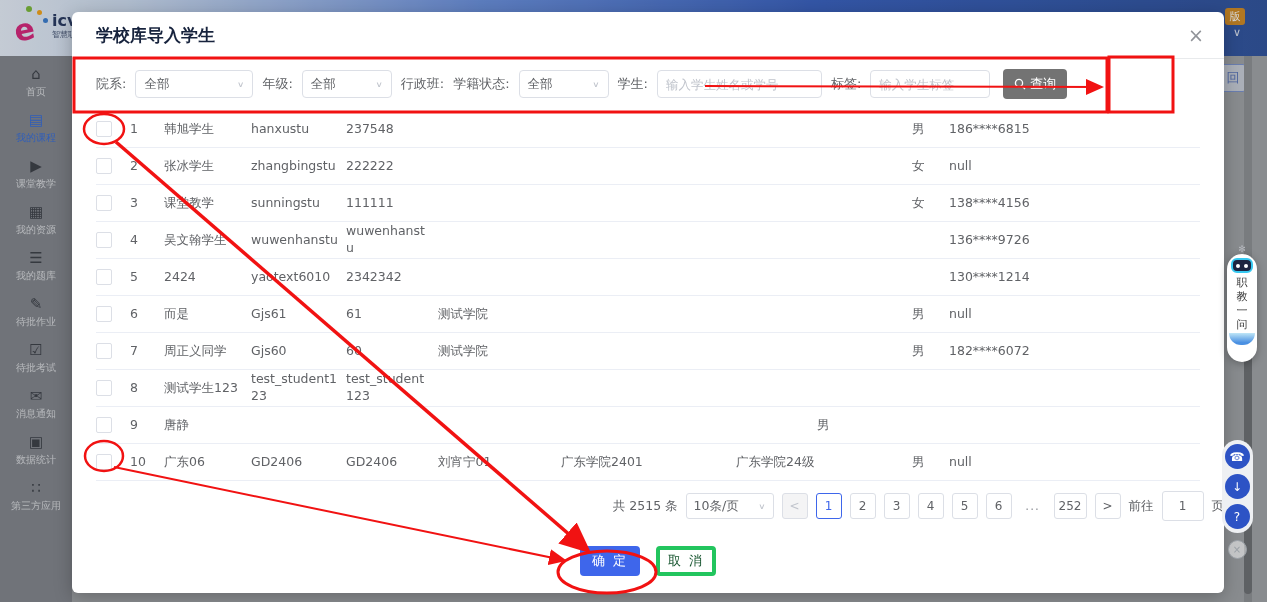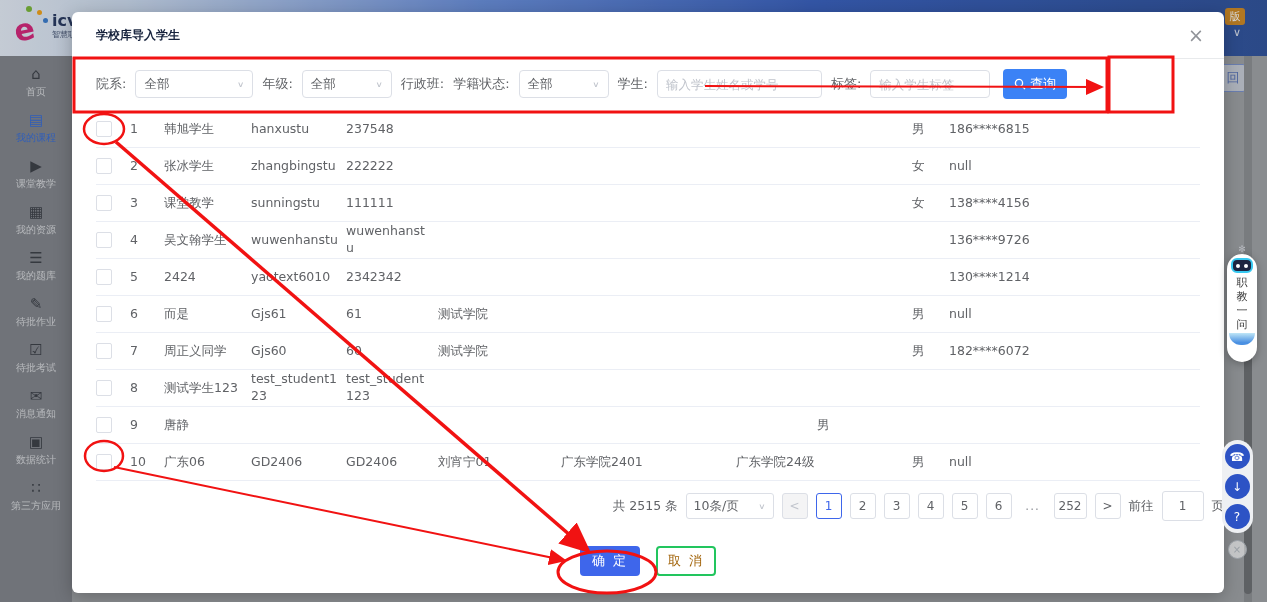--- a/index.html
+++ b/index.html
@@ -31,33 +31,33 @@
   .content-bg{position:absolute;left:72px;top:56px;width:1195px;height:546px;background:#a2a5a9;}
   .back-btn{position:absolute;left:1147px;top:8px;width:26px;height:26px;border:1px solid #7d95cf;border-radius:4px;
             color:#5e79bd;background:#c9cfda;font-size:13px;line-height:26px;text-align:center;}
   .scroll-track{position:absolute;left:1172px;top:0;width:8px;height:546px;background:#8f9296;}
   .scroll-thumb{position:absolute;left:0;top:290px;width:8px;height:248px;border-radius:4px;background:#6f7276;}
   .dim{position:absolute;inset:0;background:rgba(0,0,0,0.15);z-index:2;}
   
   .modal{position:absolute;left:72px;top:12px;width:1152px;height:581px;background:#fff;border-radius:6px;
          box-shadow:0 4px 18px rgba(0,0,0,.25);z-index:3;box-sizing:border-box;}
   .m-header{height:46px;line-height:46px;padding:0 24px;border-bottom:1px solid #e8eaec;
-            font-size:12px;font-weight:bold;color:#17233d;}
+            font-size:17px;font-weight:bold;color:#17233d;}
   .m-close{position:absolute;right:20px;top:14px;font-size:19px;color:#909399;cursor:pointer;line-height:1;}
   .filter-bar{height:50px;display:flex;align-items:center;padding:0 12px 0 24px;gap:9px;}
   .flabel{font-size:13px;color:#606266;white-space:nowrap;}
   .fselect{height:28px;border:1px solid #dcdfe6;border-radius:4px;display:flex;align-items:center;
            justify-content:space-between;padding:0 8px;box-sizing:border-box;background:#fff;cursor:pointer;}
   .fvalue{font-size:12.5px;color:#606266;}
   .chev{font-size:10px;color:#c0c4cc;transform:scaleY(.8);}
   .finput{height:28px;border:1px solid #dcdfe6;border-radius:4px;padding:0 8px;box-sizing:border-box;
           font-size:12.5px;color:#606266;font-family:inherit;outline:none;}
   .finput::placeholder{color:#c0c4cc;}
   .w118{width:118px}.w90{width:90px}.w150{width:150px}.w165{width:165px}.w120{width:120px}
-  .search-btn{margin-left:4px;width:64px;height:30px;background:#3b82f6;color:#fff;border:none;border-radius:4px;
+  .search-btn{margin-left:4px;width:64px;height:30px;background:#737373;color:#fff;border:none;border-radius:4px;
               font-size:13px;display:flex;align-items:center;justify-content:center;gap:4px;cursor:pointer;font-family:inherit;}
   
   .tbl{margin:2px 24px 0 24px;}
   .thead{display:flex;align-items:center;height:30px;background:#f7f8fa;border-bottom:1px solid #e8eaec;
          font-size:13px;font-weight:bold;color:#515a6e;}
   .trow{display:flex;align-items:center;min-height:36px;border-bottom:1px solid #ebeef5;
         font-size:12.5px;color:#606266;}
   .td,.th{box-sizing:border-box;padding-right:8px;word-break:break-all;line-height:1.35;}
   .c-check{width:34px;display:flex;align-items:center;}
   .cb{width:14px;height:14px;border:1px solid #dcdfe6;border-radius:2px;background:#fff;display:inline-block;cursor:pointer;}
@@ -73,21 +73,21 @@
   .pbox.active{border-color:#3e66eb;color:#3e66eb;}
   .pbox.dots{border:none;letter-spacing:1px;color:#909399;}
   .pprev{color:#c0c4cc;background:#f4f4f5;}
   .goto-input{width:36px;height:26px;border:1px solid #dcdfe6;border-radius:3px;text-align:center;
               font-size:12px;color:#606266;font-family:inherit;outline:none;}
   
   .m-footer{display:flex;justify-content:center;gap:16px;margin-top:21px;}
   .btn{height:30px;min-width:60px;border-radius:4px;font-size:13px;cursor:pointer;font-family:inherit;
        display:flex;align-items:center;justify-content:center;letter-spacing:2px;}
   .btn-confirm{background:#3e66eb;color:#fff;border:none;}
-  .btn-cancel{background:#fff;color:#a16207;border:2px solid #22c55e;}
+  .btn-cancel{background:#fff;color:#14532d;border:4px solid #22c55e;}
   
   .assistant{position:absolute;left:1226px;top:244px;z-index:4;width:32px;display:flex;flex-direction:column;align-items:center;}
   .gear{font-size:9px;color:#b9bcc2;line-height:10px;}
   .pill{width:30px;height:108px;background:#fff;border-radius:15px;box-shadow:0 2px 8px rgba(0,0,0,.28);
         display:flex;flex-direction:column;align-items:center;padding-top:4px;box-sizing:border-box;overflow:hidden;}
   .robot{width:22px;height:15px;background:#1d2440;border-radius:6px;position:relative;border:2px solid #37c8f0;box-sizing:border-box;}
   .eye{position:absolute;top:4px;width:4px;height:4px;border-radius:50%;background:#fff;}
   .eye.l{left:3px}.eye.r{right:3px}
   .vtext{margin-top:3px;display:flex;flex-direction:column;align-items:center;gap:1px;}
   .vtext span{font-size:11px;color:#333;line-height:13px;}

